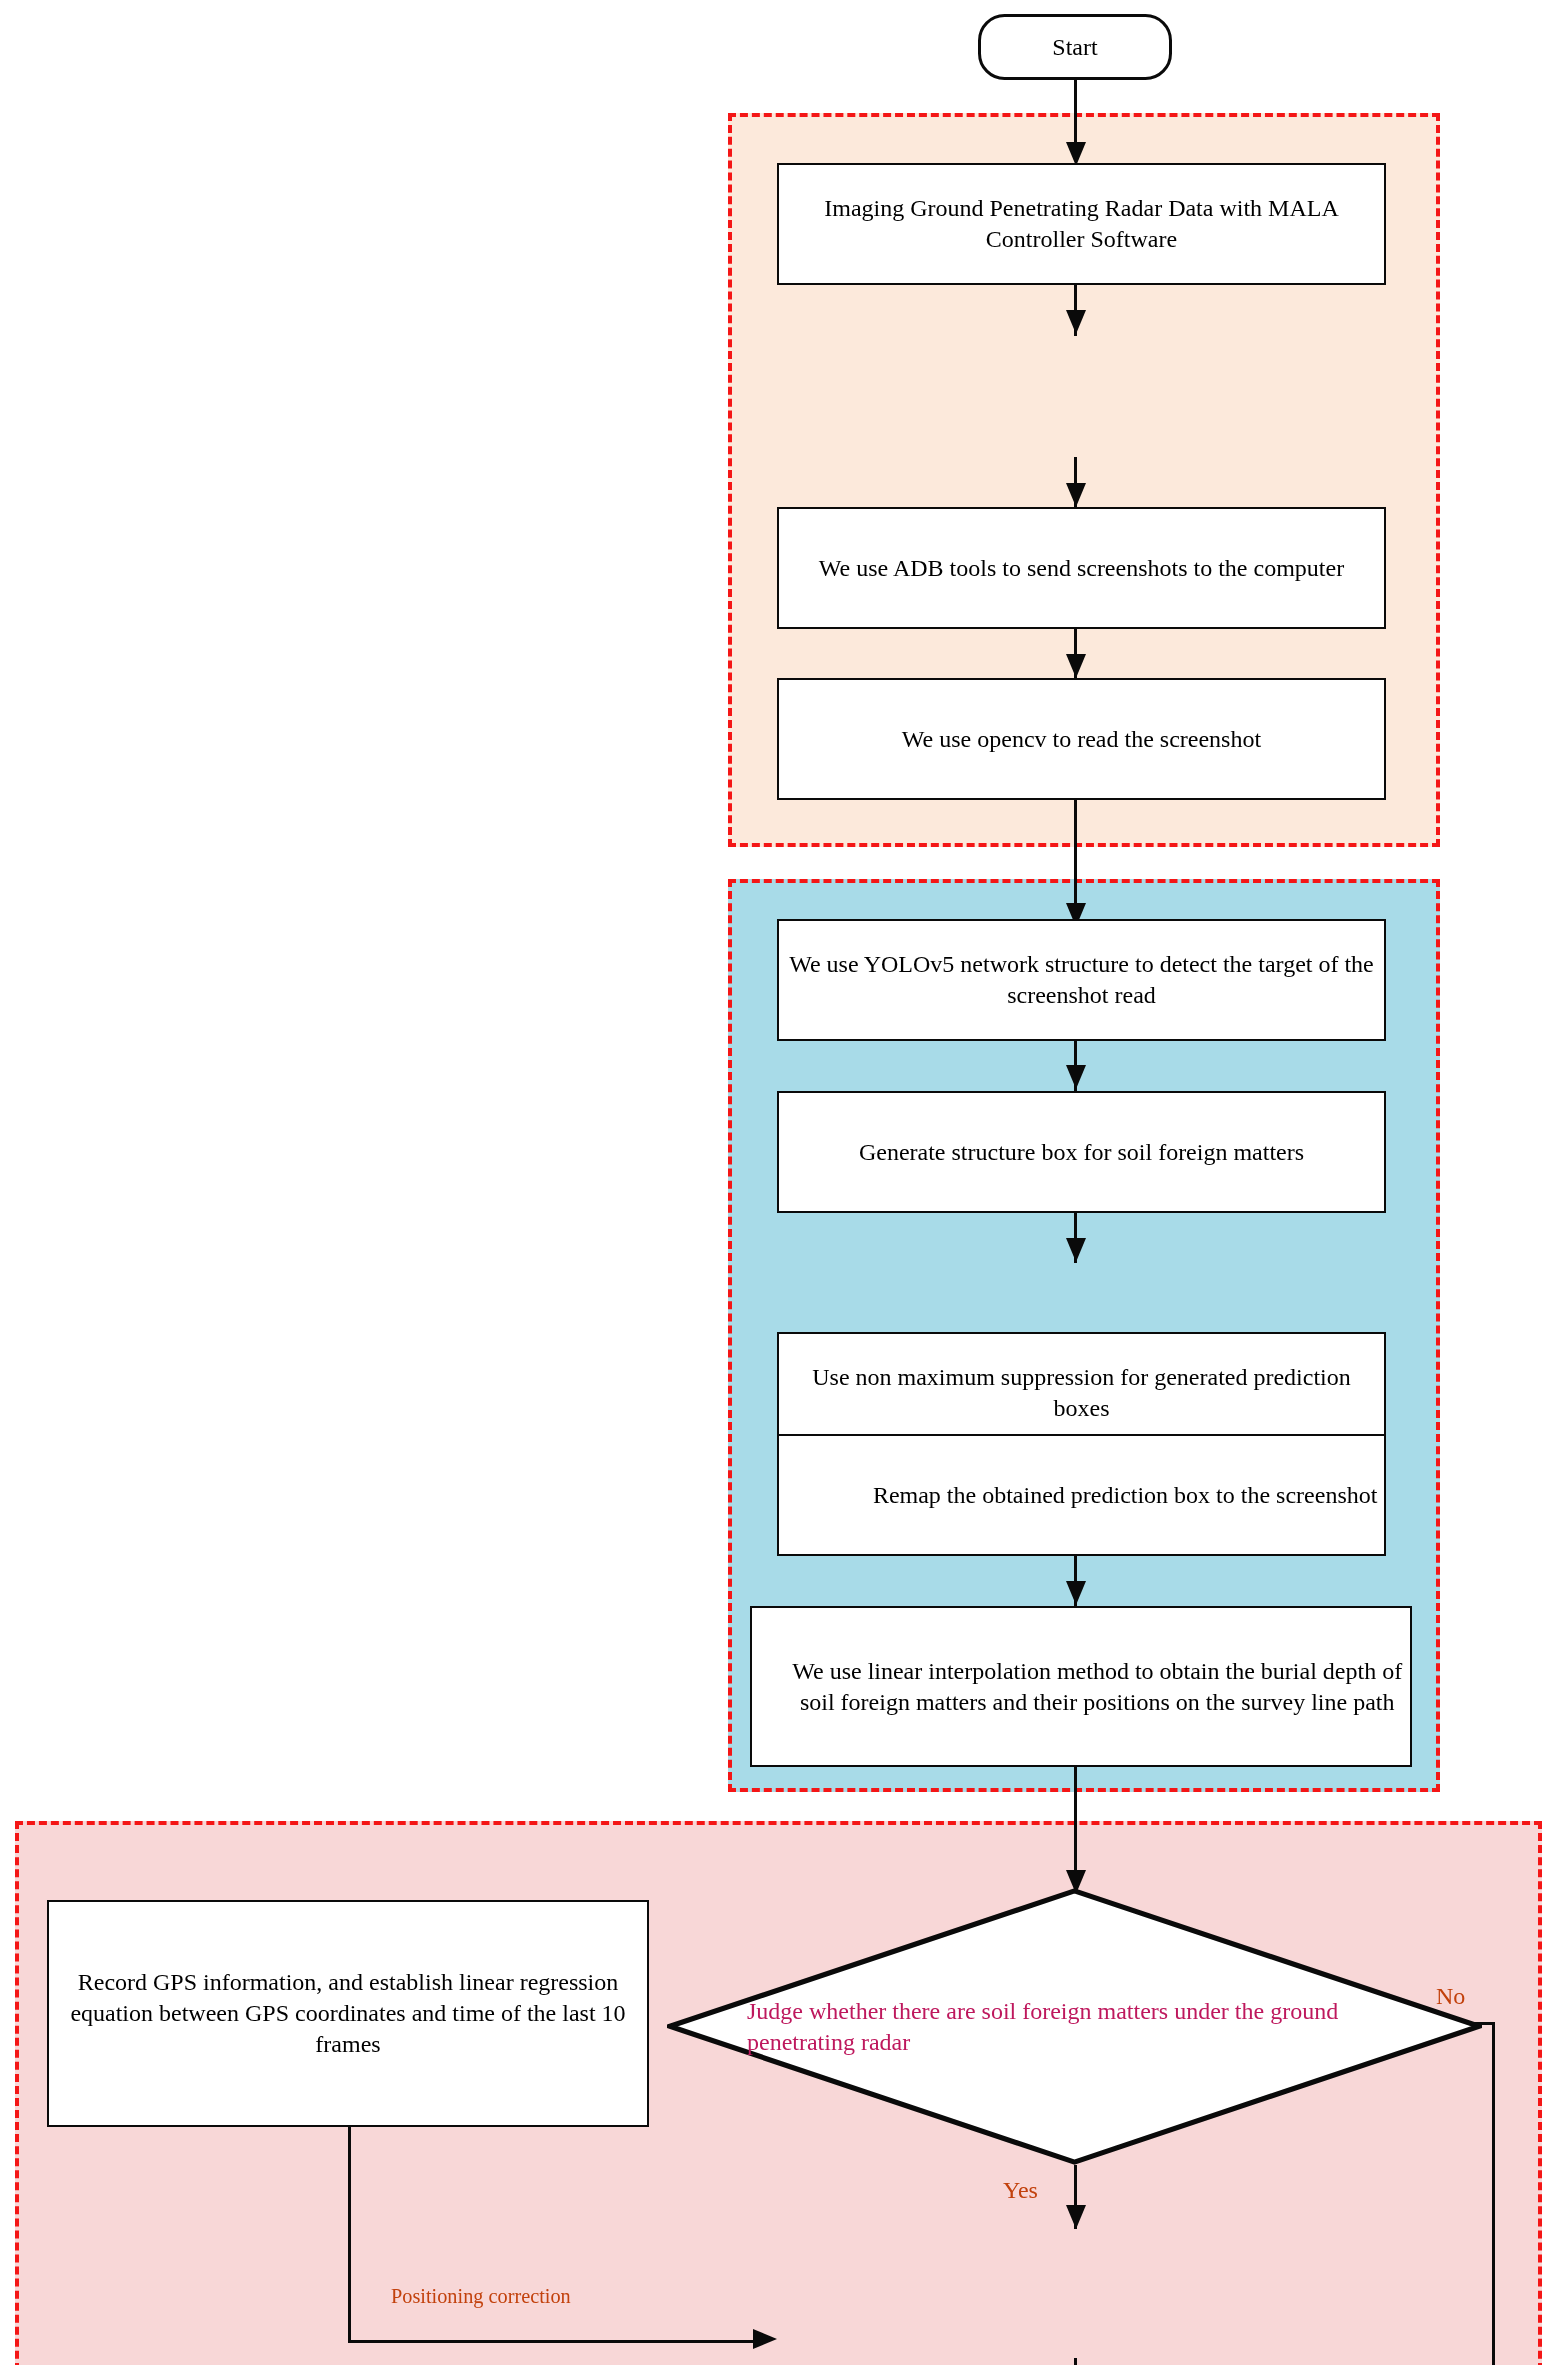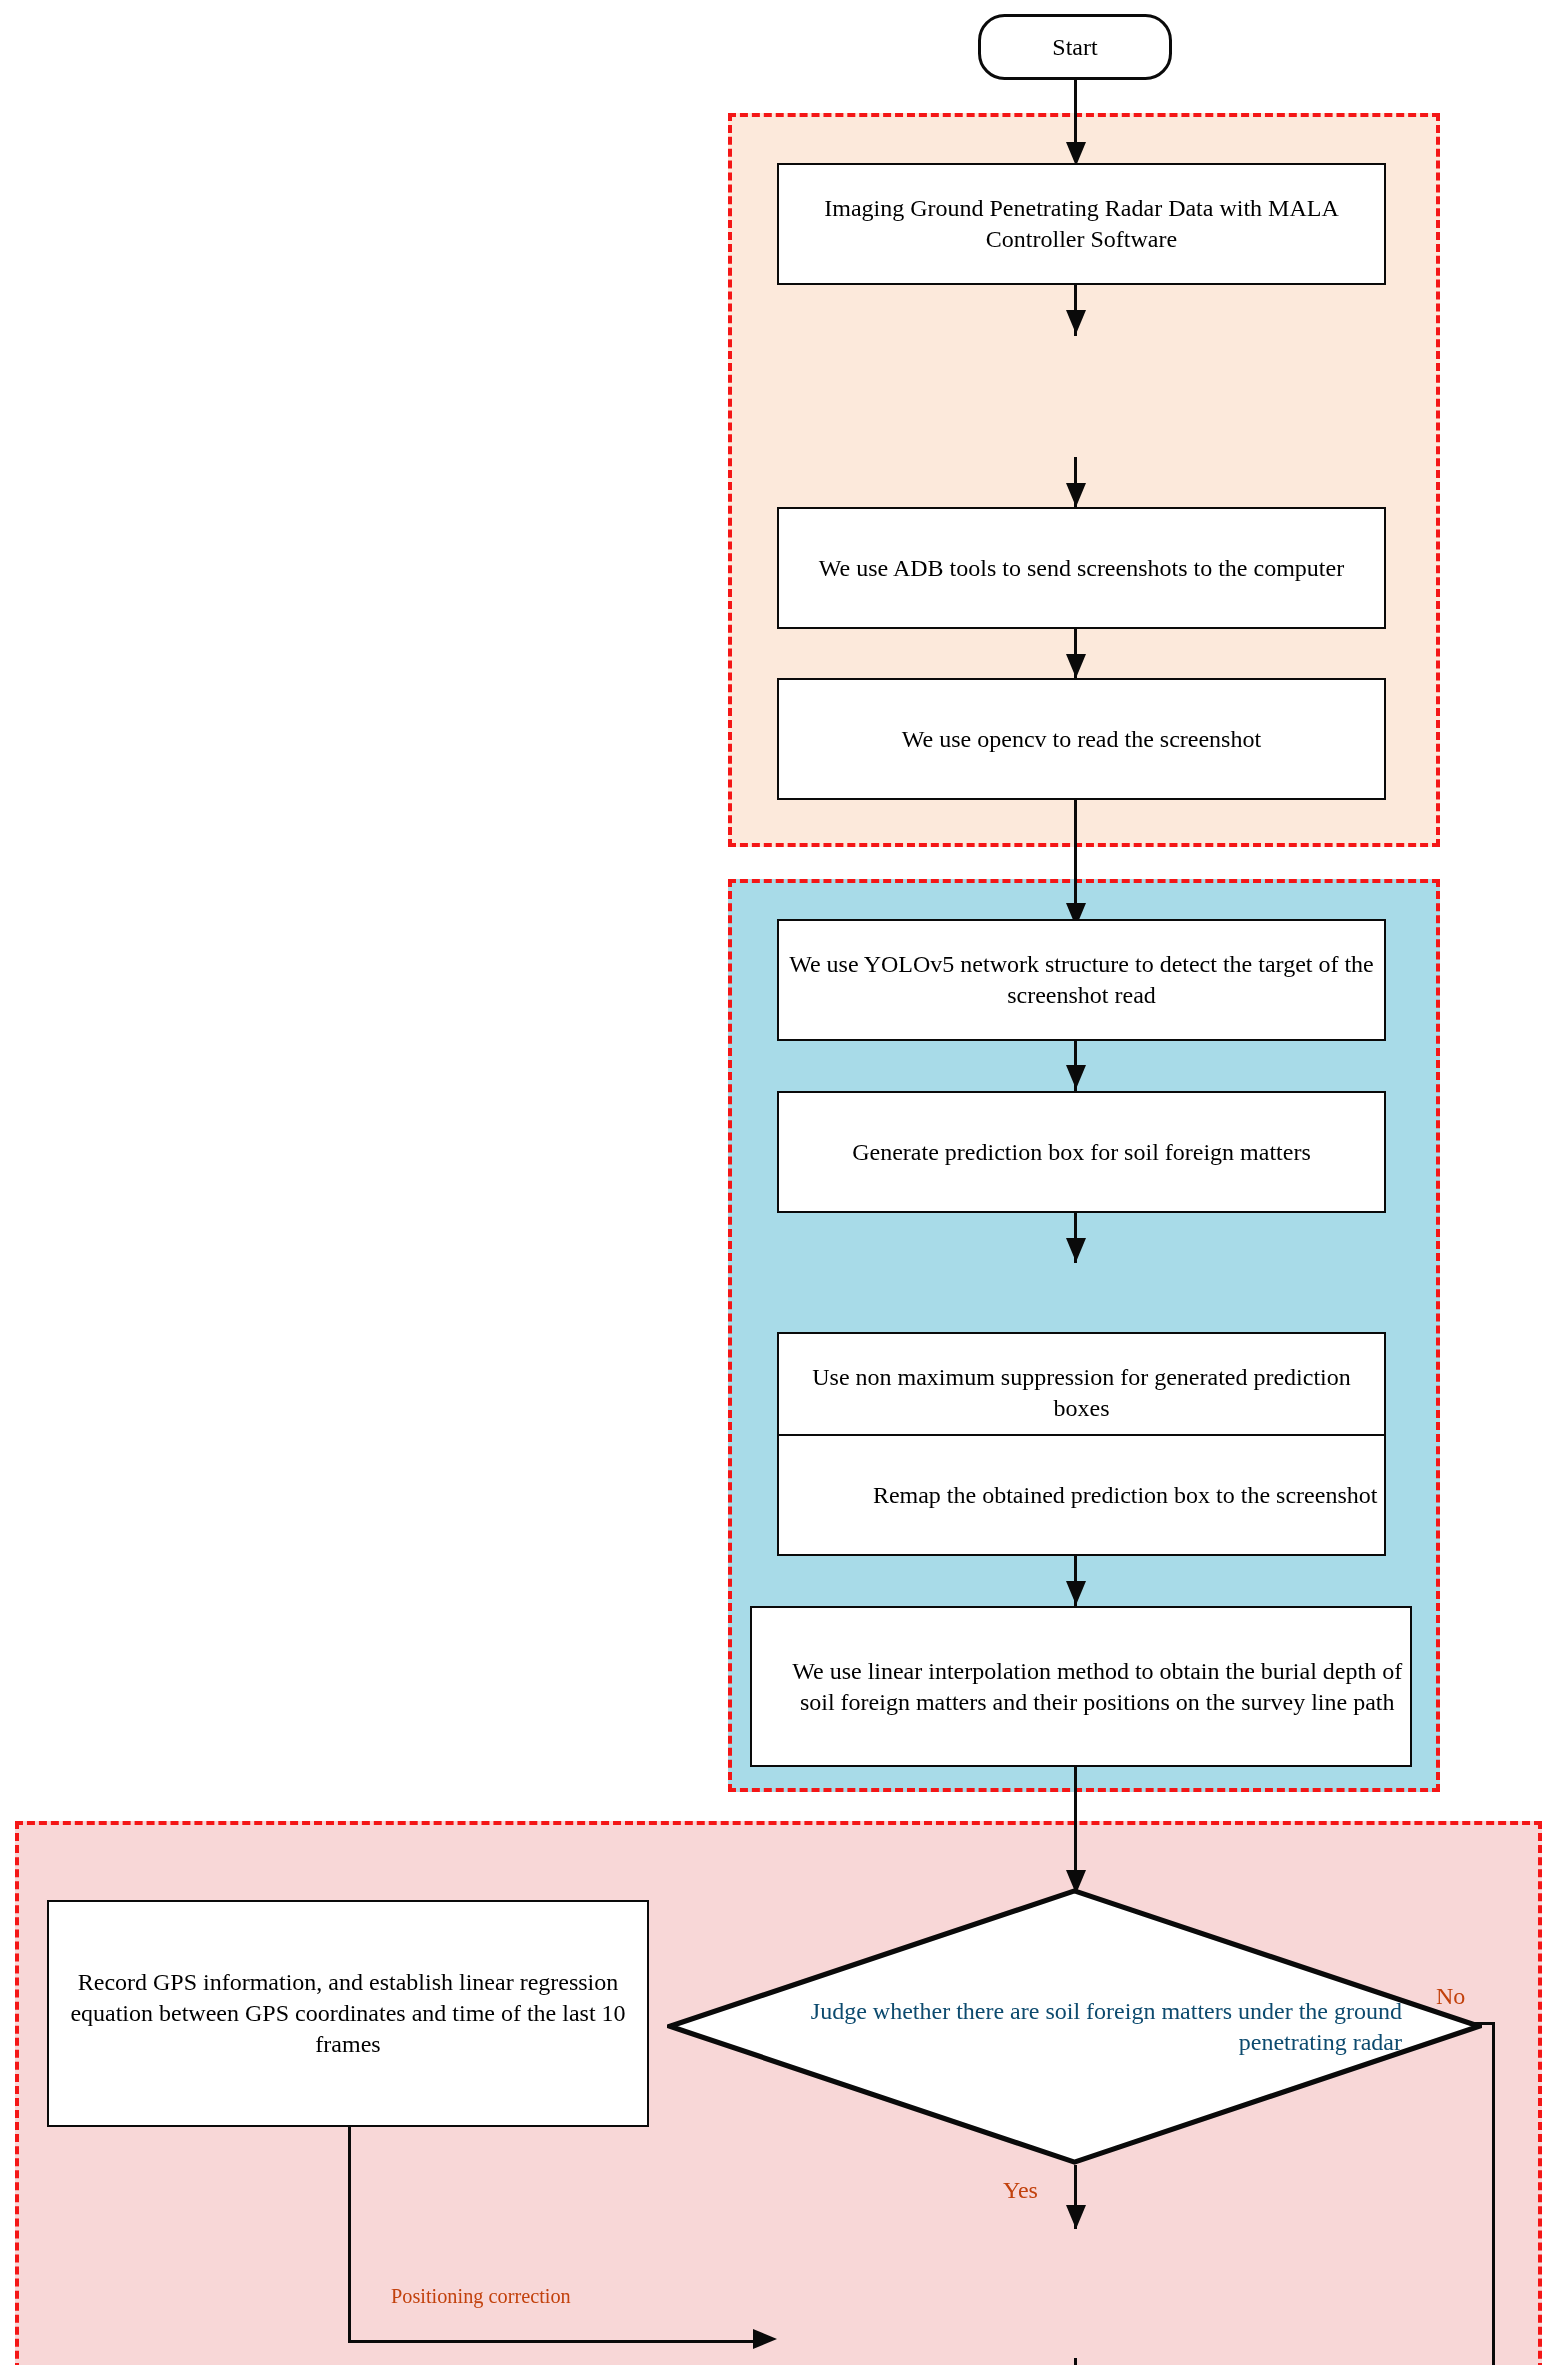--- a/index.html
+++ b/index.html
@@ -62,25 +62,25 @@
   
   .decision {
     position: absolute;
   }
   .decision svg { display: block; }
   .decision .dec-label {
     position: absolute;
     left: 0; right: 0;
     top: 50%;
     transform: translateY(-50%);
-    text-align: right;
+    text-align: left;
     padding: 0 80px;
     box-sizing: border-box;
     line-height: 1.3;
-    color: #0c4a6e;
+    color: #be185d;
   }
 
   
   .vline, .hline {
     position: absolute;
     background: #0a0a0a;
   }
   .vline { width: 3.3px; }
   .hline { height: 3.3px; }
 
@@ -179,21 +179,21 @@
 
   <div class="node fs-main" style="left:777px; top:678px; width:609px; height:122px;">
     <span class="txt">We use opencv to read the screenshot</span>
   </div>
 
   <div class="node fs-main" style="left:777px; top:919px; width:609px; height:122px;">
     <span class="txt">We use YOLOv5 network structure to detect the target of the screenshot read</span>
   </div>
 
   <div class="node fs-main" style="left:777px; top:1091px; width:609px; height:122px;">
-    <span class="txt">Generate prediction box for soil foreign matters</span>
+    <span class="txt">Generate structure box for soil foreign matters</span>
   </div>
 
   <div class="node fs-main" style="left:777px; top:1332px; width:609px; height:122px;">
     <span class="txt">Use non maximum suppression for generated prediction boxes</span>
   </div>
 
   <div class="node fs-main" style="left:777px; top:1434px; width:609px; height:122px;text-align:right;">
     <span class="txt">Remap the obtained prediction box to the screenshot</span>
   </div>
 

